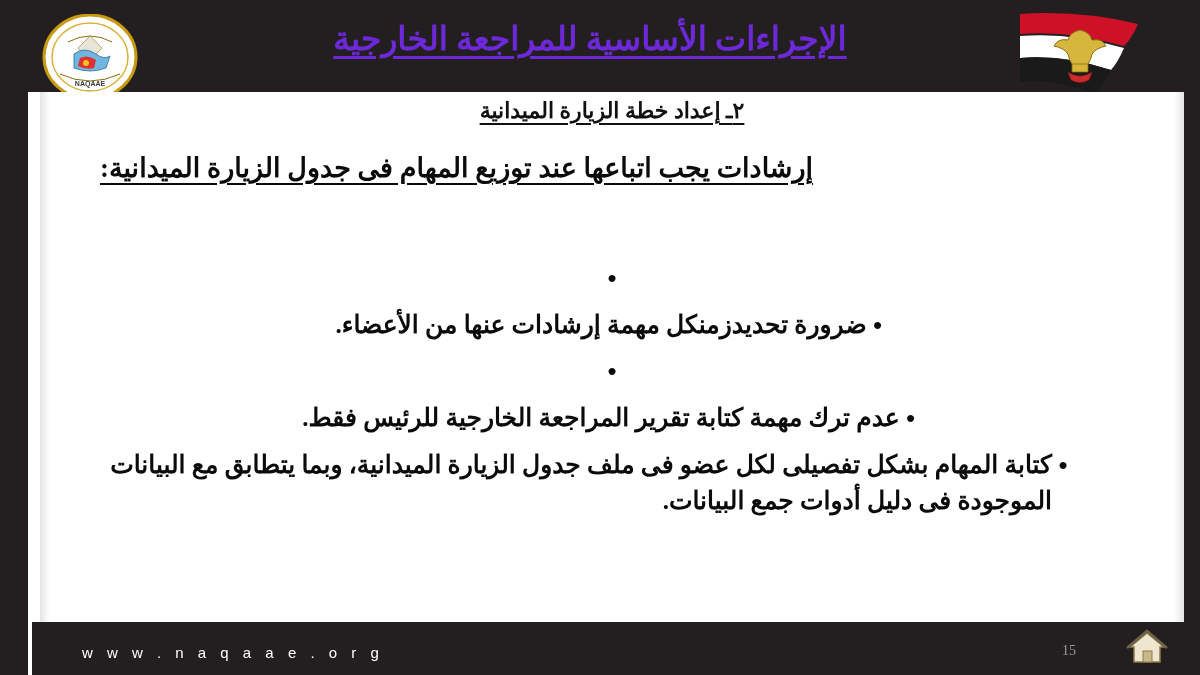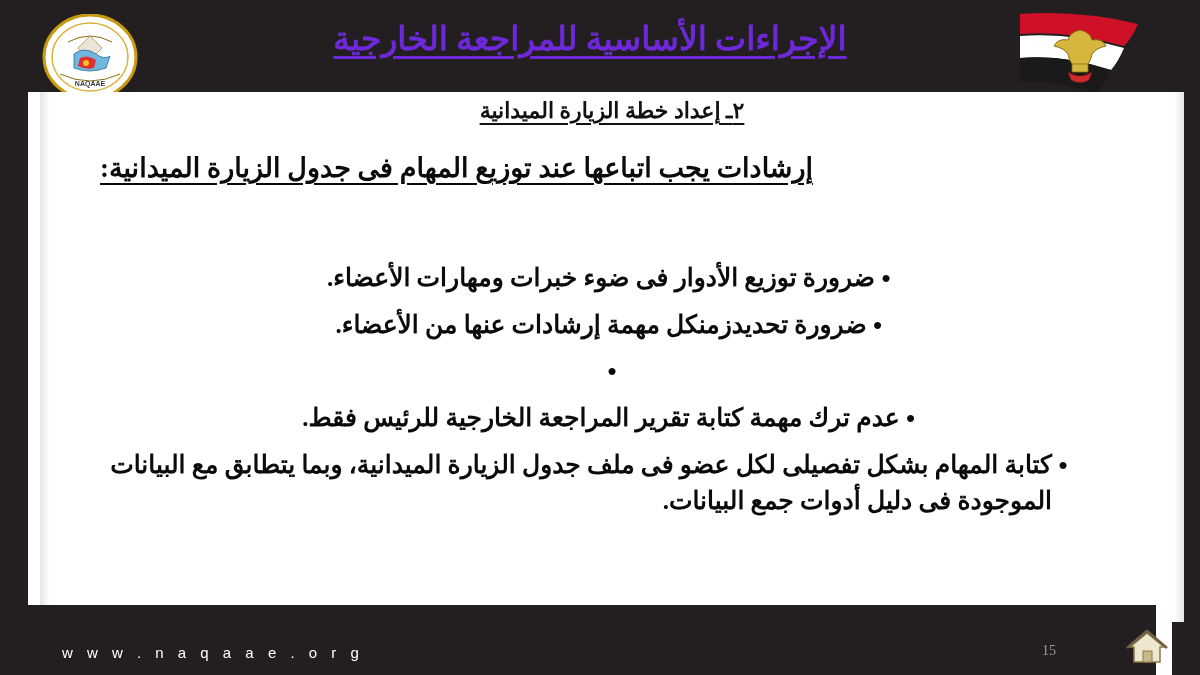--- a/index.html
+++ b/index.html
@@ -126,22 +126,22 @@
     color: #0b0b0b;
   }
   .bullet-text {
     flex: 0 1 auto;
     text-align: right;
   }
 
   
   .footer-band {
     position: absolute;
-    bottom: 0; left: 12px;
-    width: 1144px; height: 70px;
+    bottom: 0; left: 32px;
+    width: 1144px; height: 53px;
     background: #231f20;
   }
   .footer-url {
     position: absolute;
     bottom: 14px; left: 50px;
     color: #ffffff;
     font-family: "Liberation Sans", sans-serif;
     font-size: 15px;
     letter-spacing: 5px;
     direction: ltr;
@@ -229,21 +229,20 @@
 
   <div class="content">
 
     <div class="subtitle">٢ـ إعداد خطة الزيارة الميدانية</div>
 
     <div class="section-heading">إرشادات يجب اتباعها عند توزيع المهام  فى جدول الزيارة الميدانية:</div>
 
     <ul class="bullet-list">
       <li class="bullet-item center">
         <span class="bullet-dot">•</span>
-        <span class="bullet-text">ضرورة توزيع الأدوار فى ضوء خبرات ومهارات الأعضاء.</span>
       </li>
       <li class="bullet-item center">
         <span class="bullet-dot">•</span>
         <span class="bullet-text">ضرورة تحديدزمنكل مهمة إرشادات عنها من الأعضاء.</span>
       </li>
       <li class="bullet-item center">
         <span class="bullet-dot">•</span>
       </li>
       <li class="bullet-item center">
         <span class="bullet-dot">•</span>

